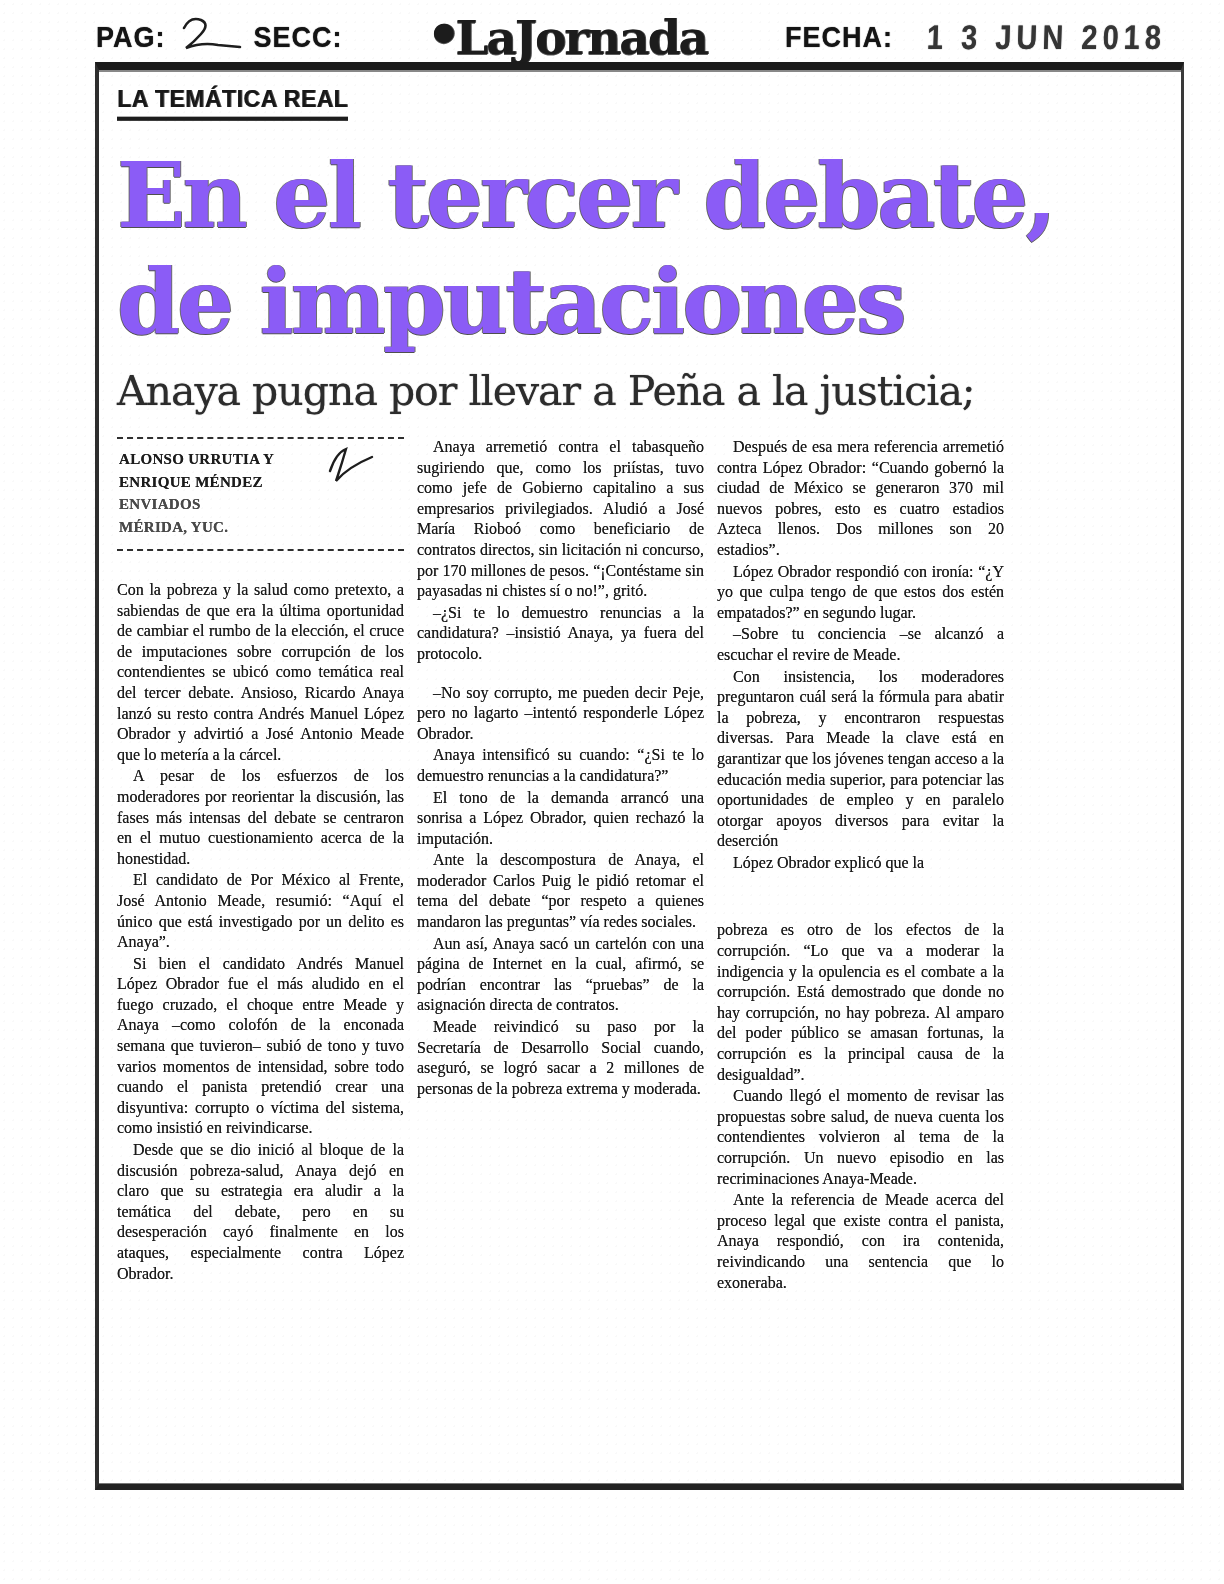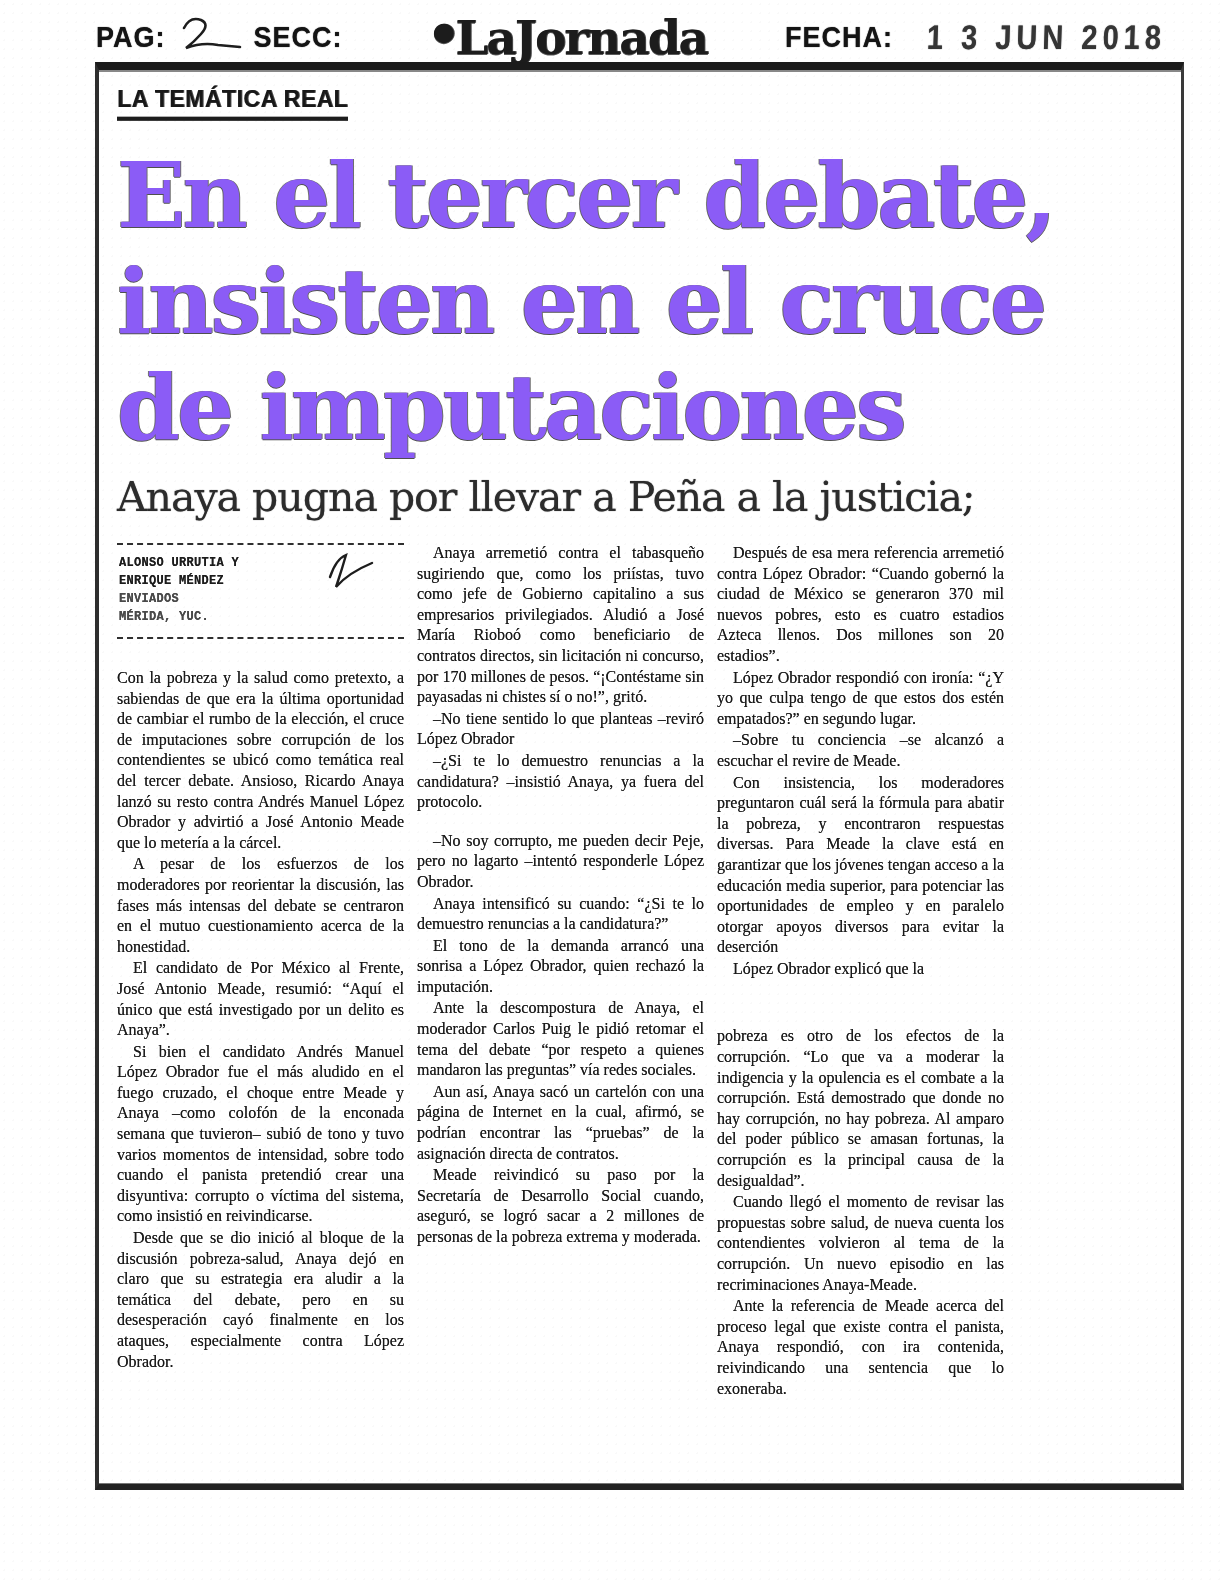--- a/index.html
+++ b/index.html
@@ -62,21 +62,21 @@
     width:287px;flex:0 0 287px;font-size:16px;line-height:20.6px;
     text-align:justify;color:#1a1a1a;text-shadow:0 0 .4px #444;
   }
   .col p{margin:0 0 1px 0;text-indent:16px;}
   .col p.noindent{text-indent:0;margin-top:29px;}
   .col .spacer{height:17px;}
   
   .byline{
     position:relative;border-top:2px dashed #2f2f2f;border-bottom:2px dashed #2f2f2f;
     padding:9px 2px 11px;margin-bottom:15px;
-    font-family:Liberation Mono, monospace;font-size:12px;line-height:1.5;
+    font-family:Liberation Serif, serif;font-size:15px;line-height:1.5;
     text-align:left;
   }
   .byline .author{font-weight:bold;color:#1c1c1c;letter-spacing:.3px;}
   .byline .muted{font-weight:bold;color:#4a4a4a;letter-spacing:.3px;}
   .checkmark{position:absolute;right:26px;top:4px;}
 </style>
 </head>
 <body>
 
 <div class="scan-header">
@@ -91,21 +91,20 @@
   <span class="fecha-label">FECHA:</span>
   <span class="date-stamp">1 3 JUN 2018</span>
 </div>
 
 <div class="article-box">
 
   <div class="kicker">LA TEMÁTICA REAL</div>
 
   <div class="headline">
     <div>En el tercer debate,</div>
-    <div>insisten en el cruce</div>
     <div>de imputaciones</div>
   </div>
 
   <div class="subhead">
     <div>Anaya pugna por llevar a Peña a la justicia;</div>
   </div>
 
   <div class="columns">
 
     <div class="col">
@@ -125,21 +124,20 @@
           <p>A pesar de los esfuerzos de los moderadores por reorientar la discusión, las fases más intensas del debate se centraron en el mutuo cuestionamiento acerca de la honestidad.</p>
           <p>El candidato de Por México al Frente, José Antonio Meade, resumió: “Aquí el único que está investigado por un delito es Anaya”.</p>
           <p>Si bien el candidato Andrés Manuel López Obrador fue el más aludido en el fuego cruzado, el choque entre Meade y Anaya –como colofón de la enconada semana que tuvieron– subió de tono y tuvo varios momentos de intensidad, sobre todo cuando el panista pretendió crear una disyuntiva: corrupto o víctima del sistema, como insistió en reivindicarse.</p>
           <p>Desde que se dio inició al bloque de la discusión pobreza-salud, Anaya dejó en claro que su estrategia era aludir a la temática del debate, pero en su desesperación cayó finalmente en los ataques, especialmente contra López Obrador.</p>
         </div>
     </div>
 
     <div class="col">
       <div>
           <p>Anaya arremetió contra el tabasqueño sugiriendo que, como los priístas, tuvo como jefe de Gobierno capitalino a sus empresarios privilegiados. Aludió a José María Rioboó como beneficiario de contratos directos, sin licitación ni concurso, por 170 millones de pesos. “¡Contéstame sin payasadas ni chistes sí o no!”, gritó.</p>
-          <p>–No tiene sentido lo que planteas –reviró López Obrador</p>
           <p>–¿Si te lo demuestro renuncias a la candidatura? –insistió Anaya, ya fuera del protocolo.</p>
           <div class="spacer"></div>
           <p>–No soy corrupto, me pueden decir Peje, pero no lagarto –intentó responderle López Obrador.</p>
           <p>Anaya intensificó su cuando: “¿Si te lo demuestro renuncias a la candidatura?”</p>
           <p>El tono de la demanda arrancó una sonrisa a López Obrador, quien rechazó la imputación.</p>
           <p>Ante la descompostura de Anaya, el moderador Carlos Puig le pidió retomar el tema del debate “por respeto a quienes mandaron las preguntas” vía redes sociales.</p>
           <p>Aun así, Anaya sacó un cartelón con una página de Internet en la cual, afirmó, se podrían encontrar las “pruebas” de la asignación directa de contratos.</p>
           <p>Meade reivindicó su paso por la Secretaría de Desarrollo Social cuando, aseguró, se logró sacar a 2 millones de personas de la pobreza extrema y moderada.</p>
         </div>
     </div>

